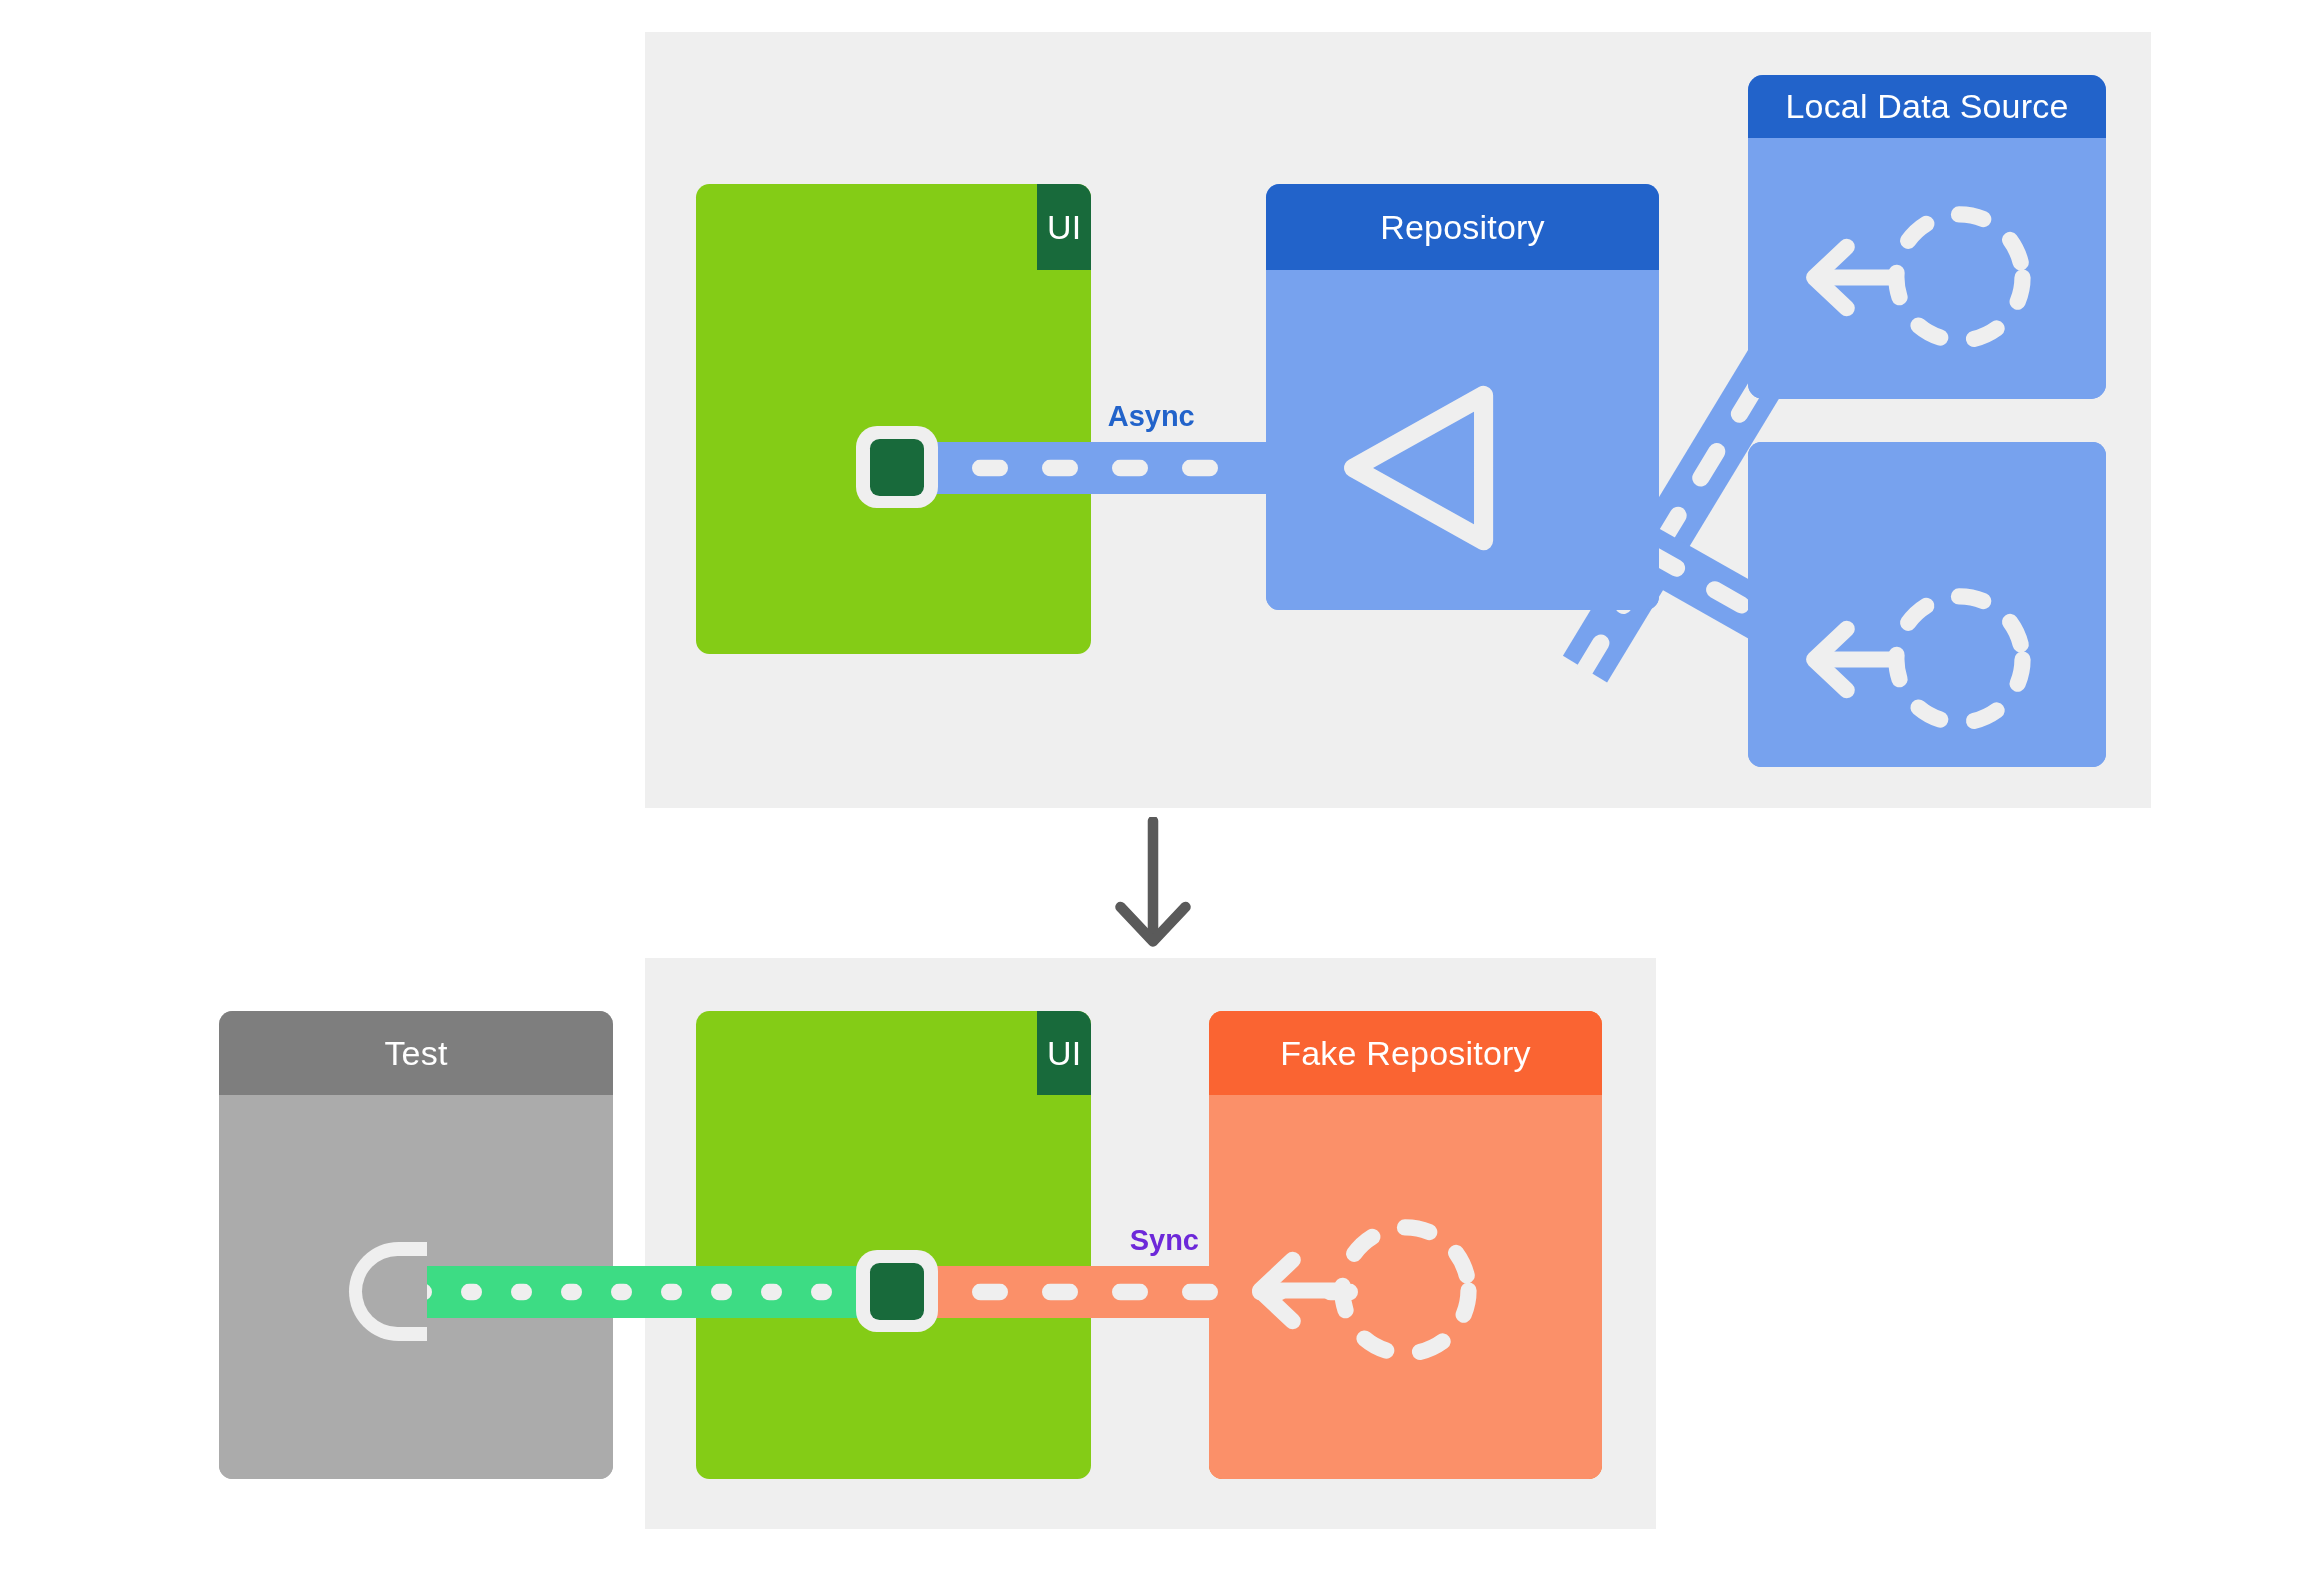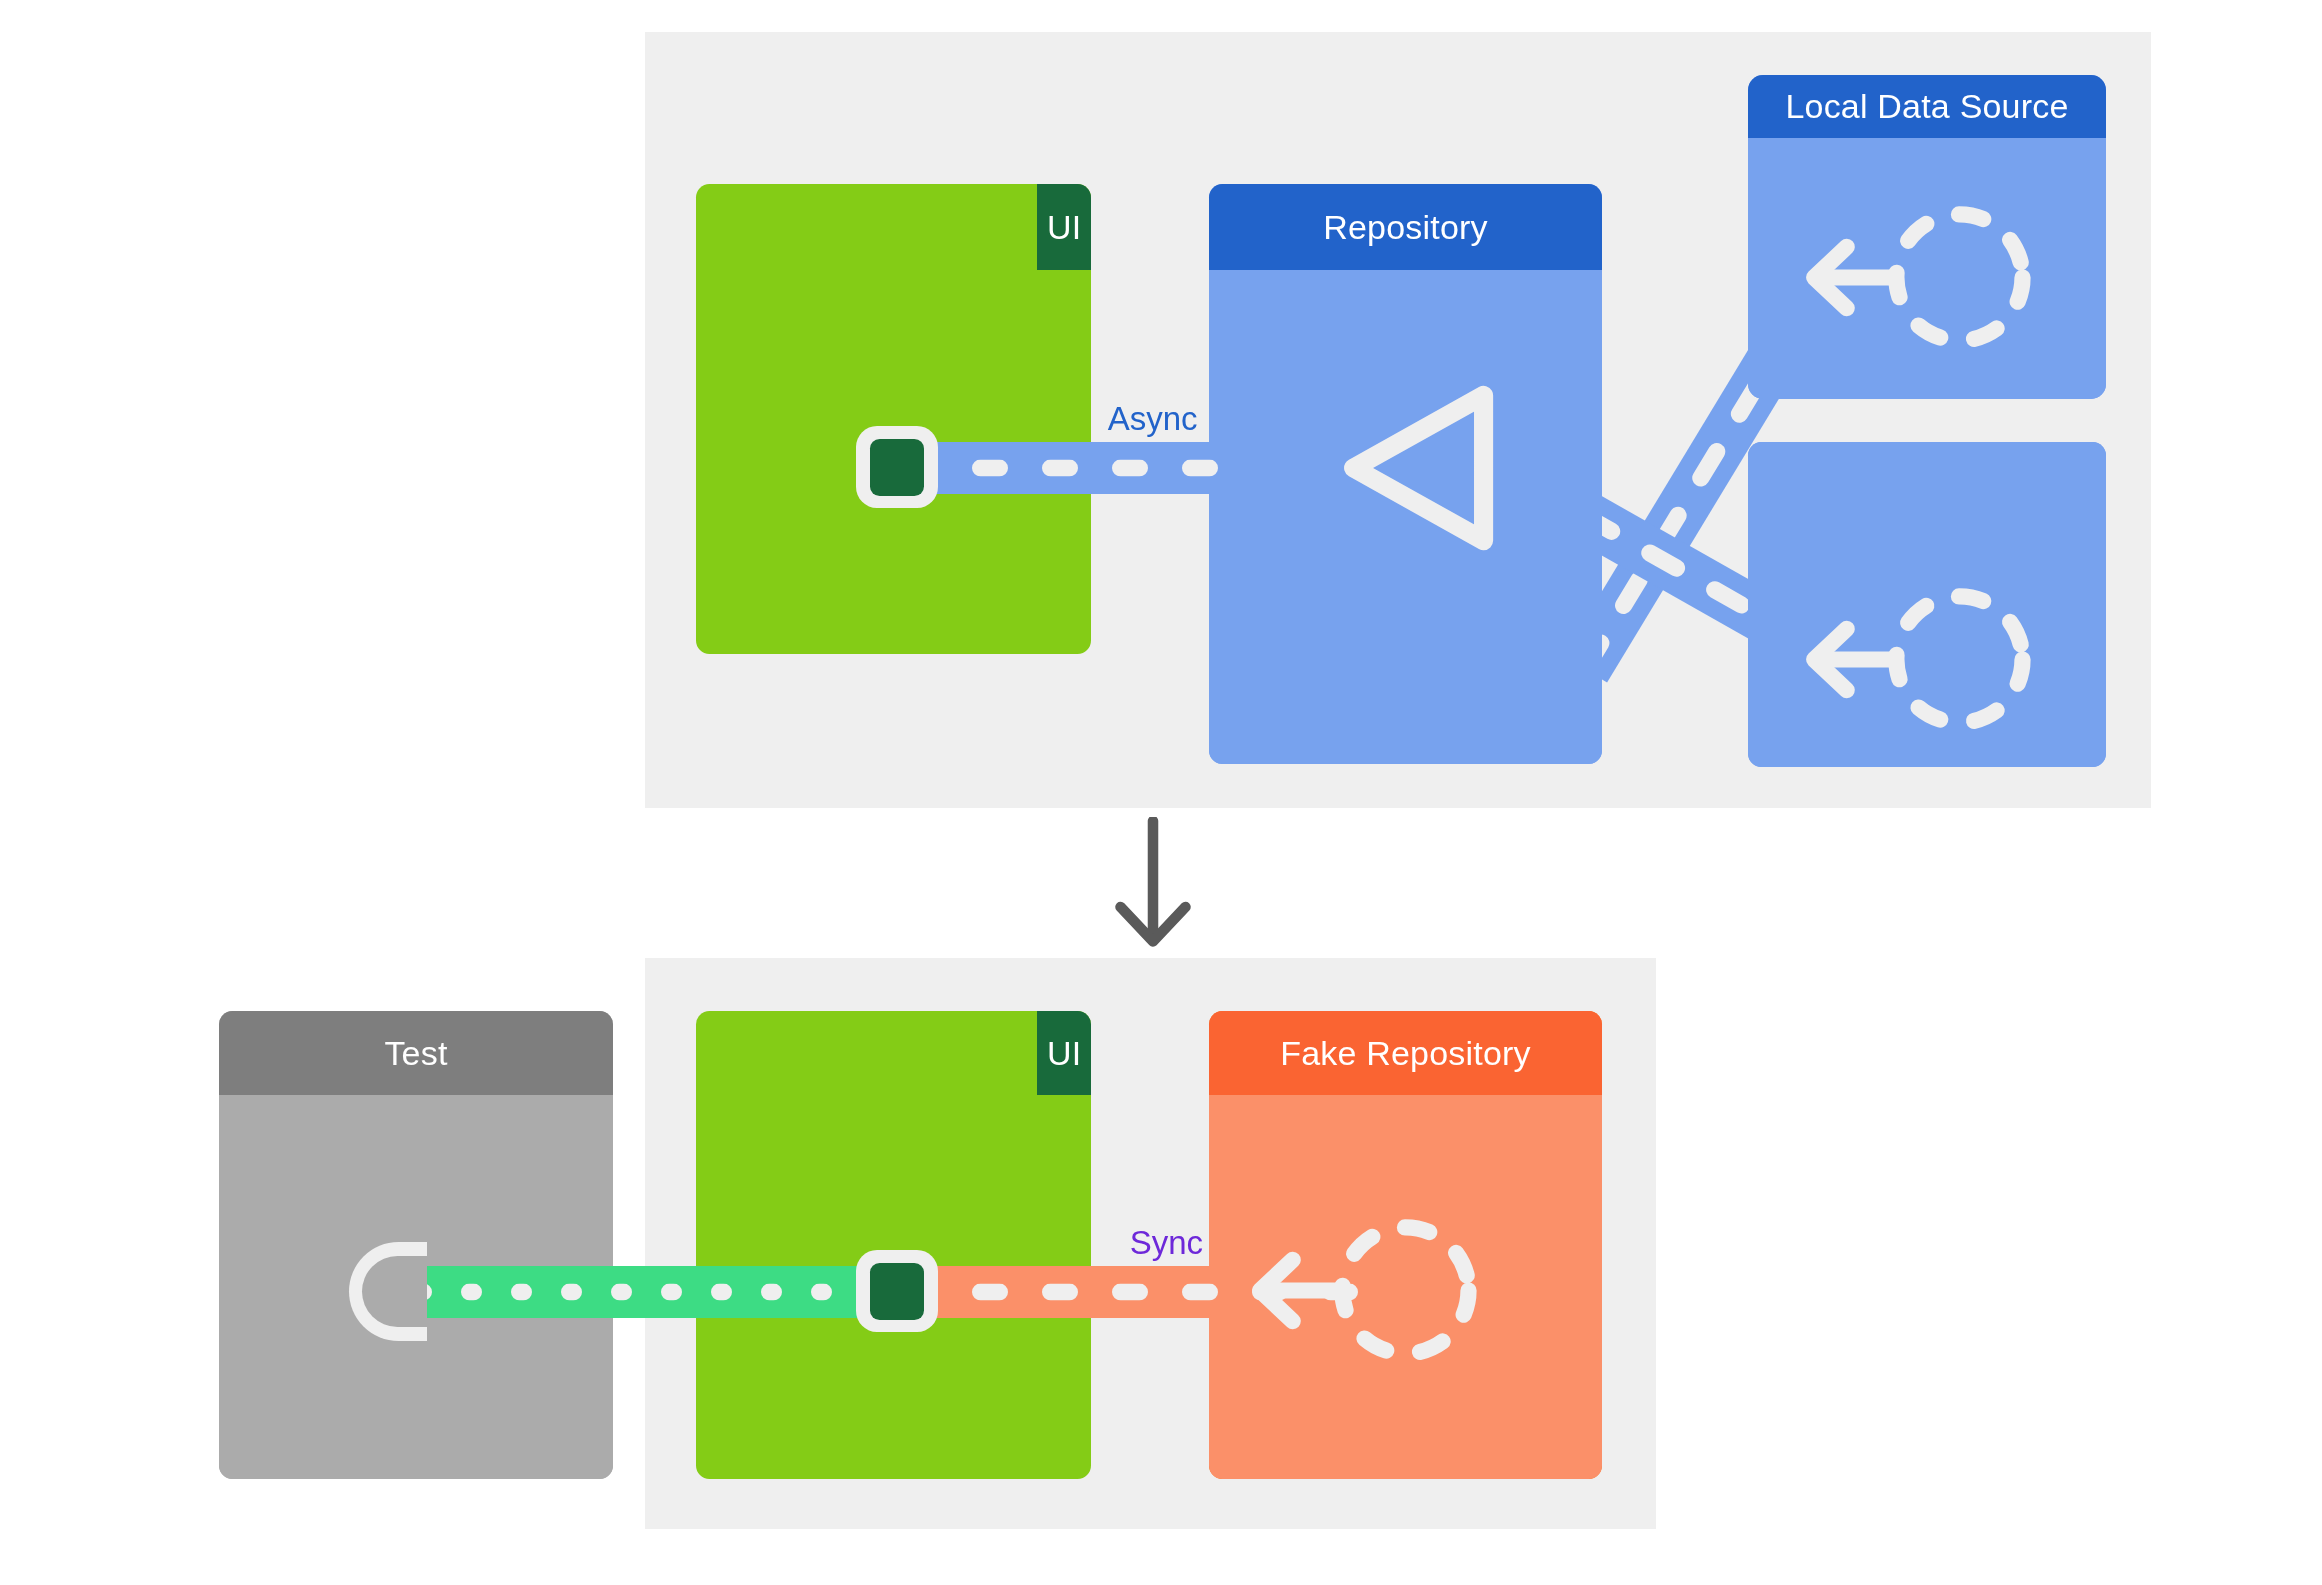--- a/index.html
+++ b/index.html
@@ -59,21 +59,21 @@
   .v-orange .box-body   { background: #fb9069; }
   .v-orange          { background: #f97316; }
   .v-gray   .box-header { background: #7e7e7e; }
   .v-gray   .box-body   { background: #ababab; }
   .v-gray            { background: #ababab; margin-left: 28px; }
   .v-green           { background: #84cc16; align-items: flex-end; }
 
   
   #box-ui-top        { left: 696px;  top: 184px;  width: 395px;  height: 470px; }
   #box-ui-top .box-header { height: 86px; }
-  #box-repository    { left: 1209px; top: 184px; width: 393px;  height: 580px; }
+  #box-repository    { left: 1266px; top: 184px; width: 393px;  height: 426px; }
   #box-repository .box-header { height: 86px; }
   #box-local-ds      { left: 1748px; top: 75px;  width: 358px;  height: 324px; border-radius: 15px; }
   #box-local-ds .box-header { height: 63px; }
   #box-remote-ds     { left: 1748px; top: 442px; width: 358px;  height: 325px; }
   #box-remote-ds .box-header { height: 104px; }
 
   
   #box-test          { left: 191px;  top: 1011px; width: 394px; height: 468px; }
   #box-test .box-header { height: 84px; }
   #box-ui-bottom     { left: 696px;  top: 1011px; width: 395px; height: 468px; }
@@ -150,22 +150,22 @@
     margin-left: 13.4px;
     width: 65px; height: 71px;
     background: #ababab;
     border-top-left-radius: 36px;
     border-bottom-left-radius: 36px;
   }
 
   .label {
     position: absolute;
     background: #efefef;
-    font-size: 33px;
-    font-weight: normal;
+    font-size: 29px;
+    font-weight: bold;
     line-height: 1;
     padding: 3.8px 5.7px;
     white-space: nowrap;
   }
   #label-async { left: 1102px; top: 398px; color: #2263ca; }
   #label-sync  { left: 1124px; top: 1222px; color: #6d28d9; }
 
   .svg-layer { position: absolute; pointer-events: none; }
 </style>
 </head>

